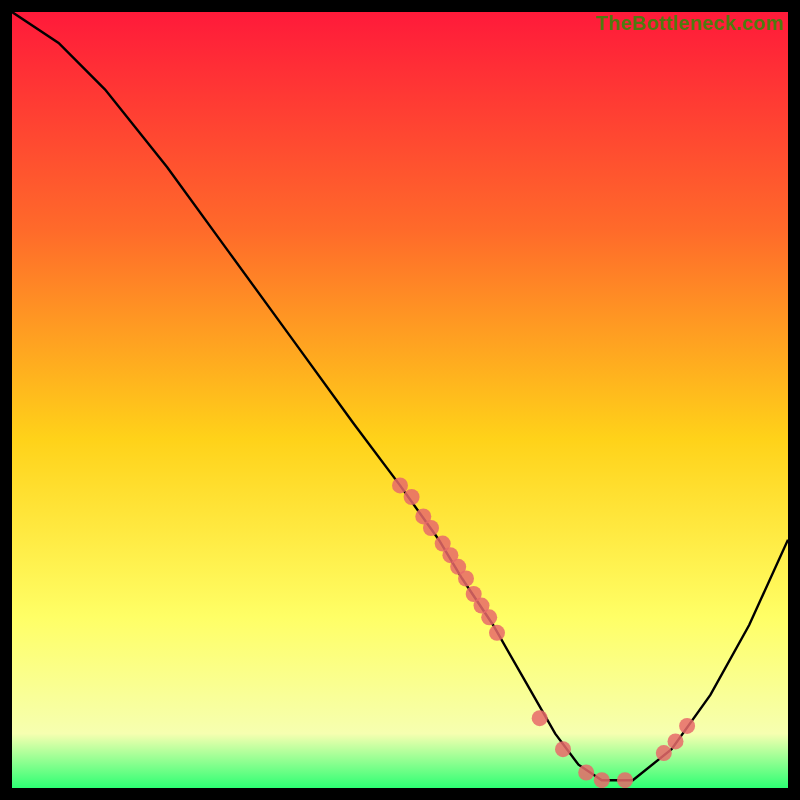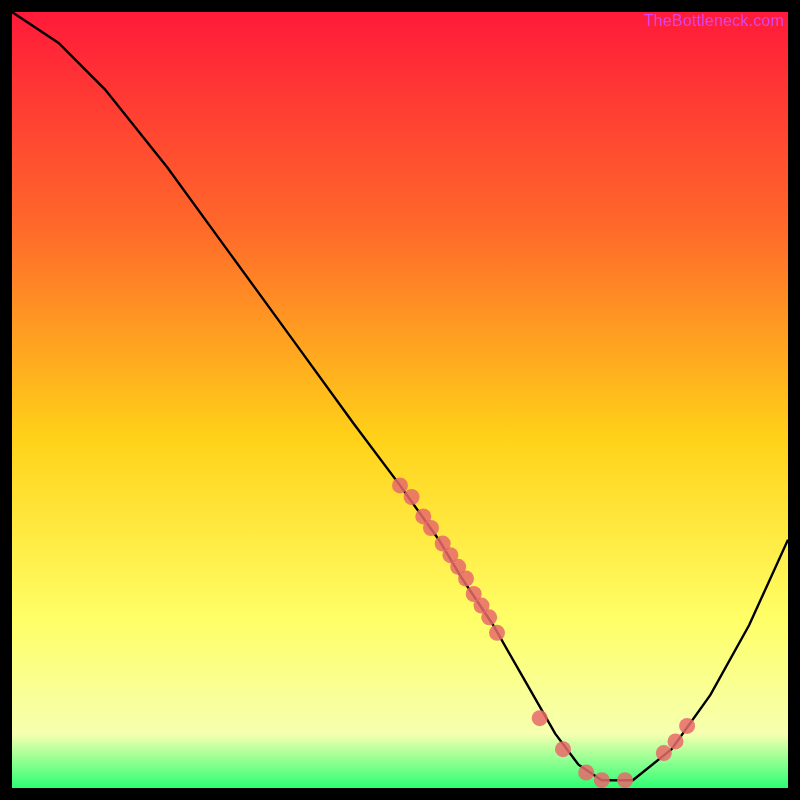--- a/index.html
+++ b/index.html
@@ -23,23 +23,23 @@
     position: absolute;
     left: 0;
     top: 0;
     width: 776px;
     height: 776px;
   }
   .watermark {
     position: absolute;
     top: 0;
     right: 4px;
-    color: #d946ef;
-    font-size: 16px;
-    font-weight: 400;
+    color: #4d7c0f;
+    font-size: 20px;
+    font-weight: 700;
     letter-spacing: 0.2px;
     user-select: none;
   }
 </style>
 </head>
 <body>
 
 <div class="frame">
   <svg class="plot" viewBox="0 0 776 776" preserveAspectRatio="none">
     <defs>

